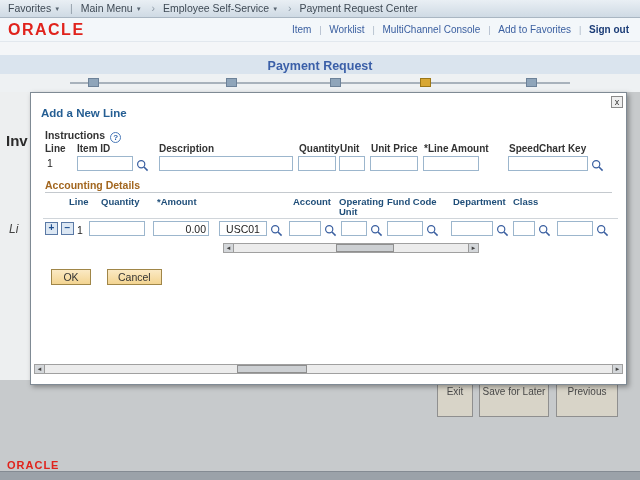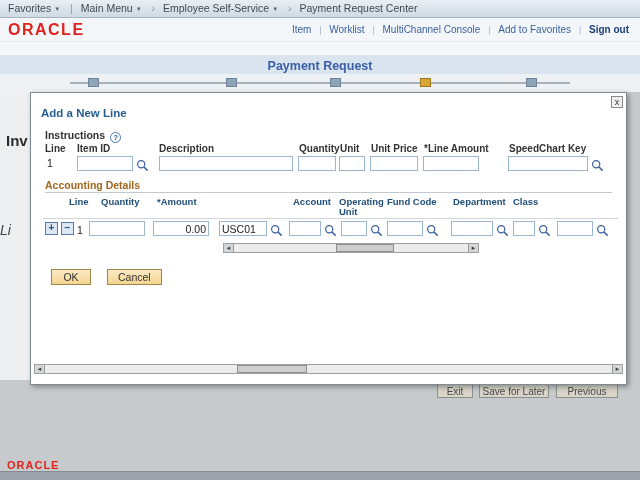--- a/index.html
+++ b/index.html
@@ -30,22 +30,22 @@
   .whiteband { position:absolute; left:0; top:0; width:640px; height:13px; background:#f4f6f8; }
   .titleband { position:absolute; left:0; top:13px; width:640px; height:19px; background:#dae4ee;
     text-align:center; line-height:19px; }
   .titleband span { font-size:12.5px; font-weight:bold; color:#3a5fa8; }
   .trainband { position:absolute; left:0; top:32px; width:640px; height:18px; background:#eef1f3; }
   .trainline { position:absolute; left:70px; right:70px; top:8px; height:2px; background:#a8b2bc; }
   .stop { position:absolute; top:4px; width:11px; height:9px; background:#8fa5ba; border:1px solid #6d8299; }
   .stop.active { background:#d8a733; border-color:#9c7718; }
   .leftstrip { position:absolute; left:0; top:50px; width:30px; height:288px; background:#edeff0; }
   .frag1 { position:absolute; left:6px; top:40px; font-size:15px; font-weight:bold; color:#2b2b2b; }
-  .frag2 { position:absolute; left:0; top:130px; font-size:14px; color:#444;font-style:italic; }
-  .dimbtn { position:absolute; top:342px; height:14px; background:#d8d4c8; border:1px solid #8f8f8f;
+  .frag2 { position:absolute; left:9px; top:130px; font-size:12px; color:#444;font-style:italic; }
+  .dimbtn { position:absolute; top:342px; height:33px; background:#d8d4c8; border:1px solid #8f8f8f;
     color:#4a4a4a; font-size:10px; line-height:13px; text-align:center; cursor:pointer; }
   .footerlogo { position:absolute; left:7px; top:417px; font-size:11px; font-weight:bold;
     letter-spacing:1px; color:#e0231c; }
   .bottomstrip { position:absolute; left:0; top:429px; width:640px; height:9px;
     background:#9ba2a9; border-top:1px solid #848b93; }
 
   
   .modal { position:absolute; left:30px; top:92px; width:597px; height:293px; background:#fff;
     border:1px solid #7f8a94; box-shadow:2px 2px 5px rgba(0,0,0,0.35); }
   .mtitle { position:absolute; left:10px; top:5px; font-size:11.5px; font-weight:bold; color:#255e93;margin-top:9px; }
@@ -179,21 +179,21 @@
     <div class="ghead" style="left:356px;width:54px">Fund Code</div>
     <div class="ghead" style="left:422px;width:56px">Department</div>
     <div class="ghead" style="left:482px;width:32px">Class</div>
     <div class="gridline"></div>
 
     <div class="gbtn" style="left:14px">+</div>
     <div class="gbtn" style="left:30px">−</div>
     <div class="rowtxt" style="left:46px">1</div>
     <input class="tb" style="left: 58px; top: 128px; width: 56px;" value="">
     <input class="tb num" style="left: 122px; top: 128px; width: 56px;" value="0.00">
-    <input class="tb" style="left: 188px; top: 128px; width: 48px;" value="USC01">
+    <input class="tb" style="left: 188px; top: 128px; width: 48px; text-align: center;" value="USC01">
     <span class="mag" style="left:239px;top:130px"><svg width="13" height="13" viewBox="0 0 13 13">
           <circle cx="5.2" cy="5.2" r="3.6" fill="none" stroke="#3a5fa0" stroke-width="1.2"></circle>
           <line x1="8" y1="8" x2="11.6" y2="11.6" stroke="#3a5fa0" stroke-width="1.5"></line>
         </svg></span>
     <input class="tb" style="left: 258px; top: 128px; width: 32px;">
     <span class="mag" style="left:293px;top:130px"><svg width="13" height="13" viewBox="0 0 13 13">
           <circle cx="5.2" cy="5.2" r="3.6" fill="none" stroke="#3a5fa0" stroke-width="1.2"></circle>
           <line x1="8" y1="8" x2="11.6" y2="11.6" stroke="#3a5fa0" stroke-width="1.5"></line>
         </svg></span>
     <input class="tb" style="left: 310px; top: 128px; width: 26px;">

